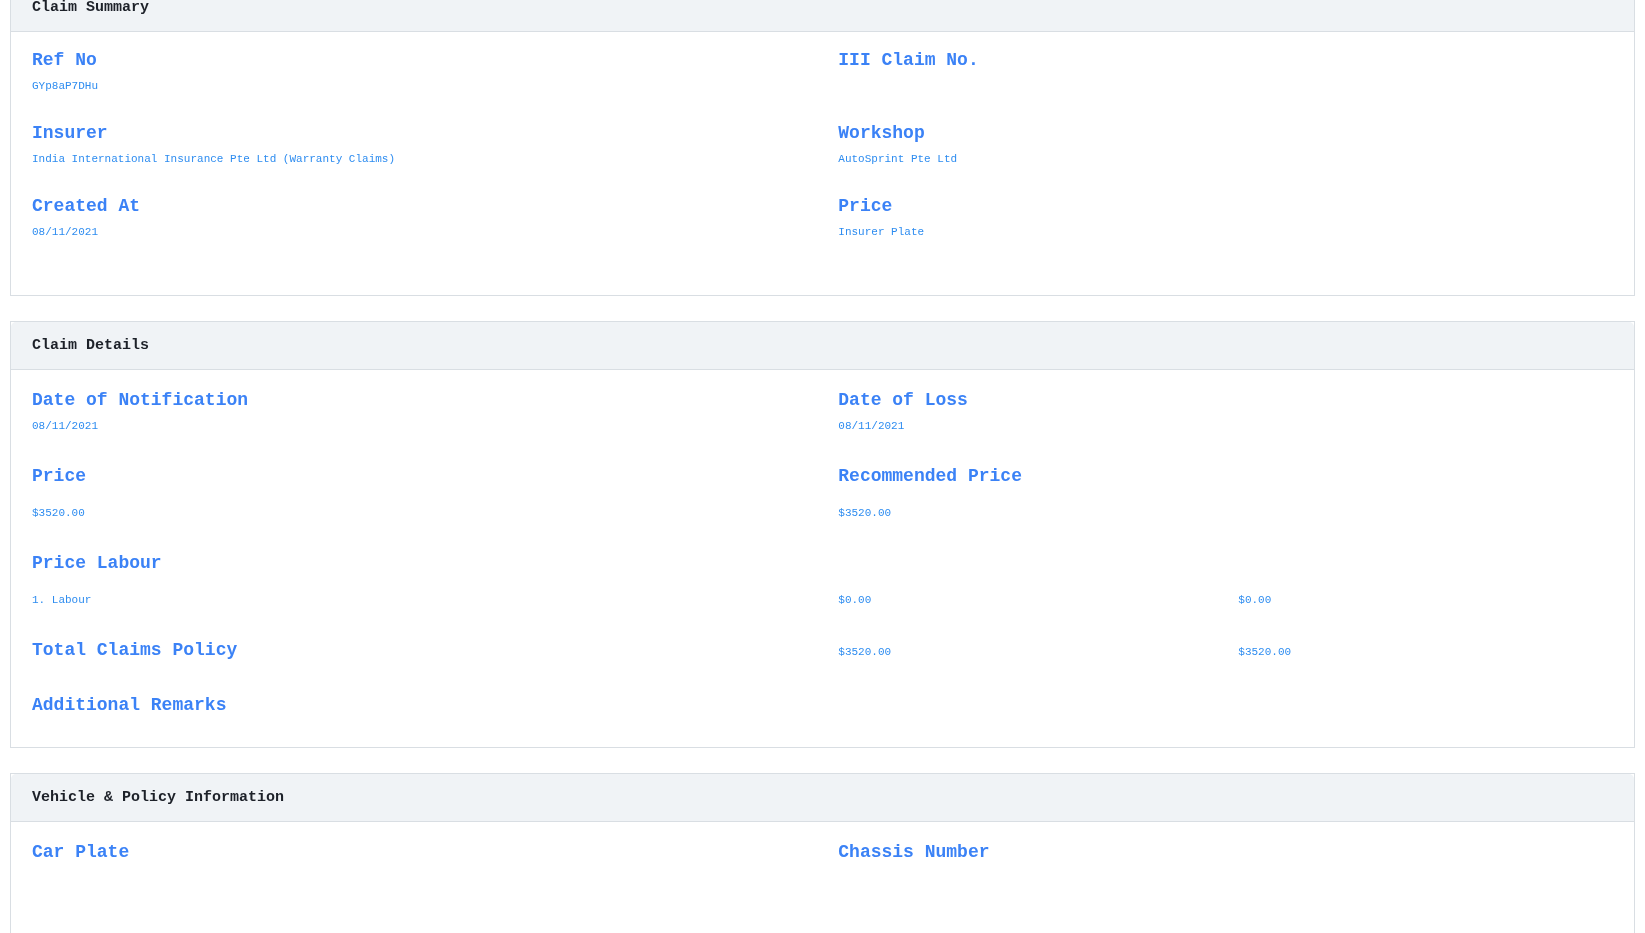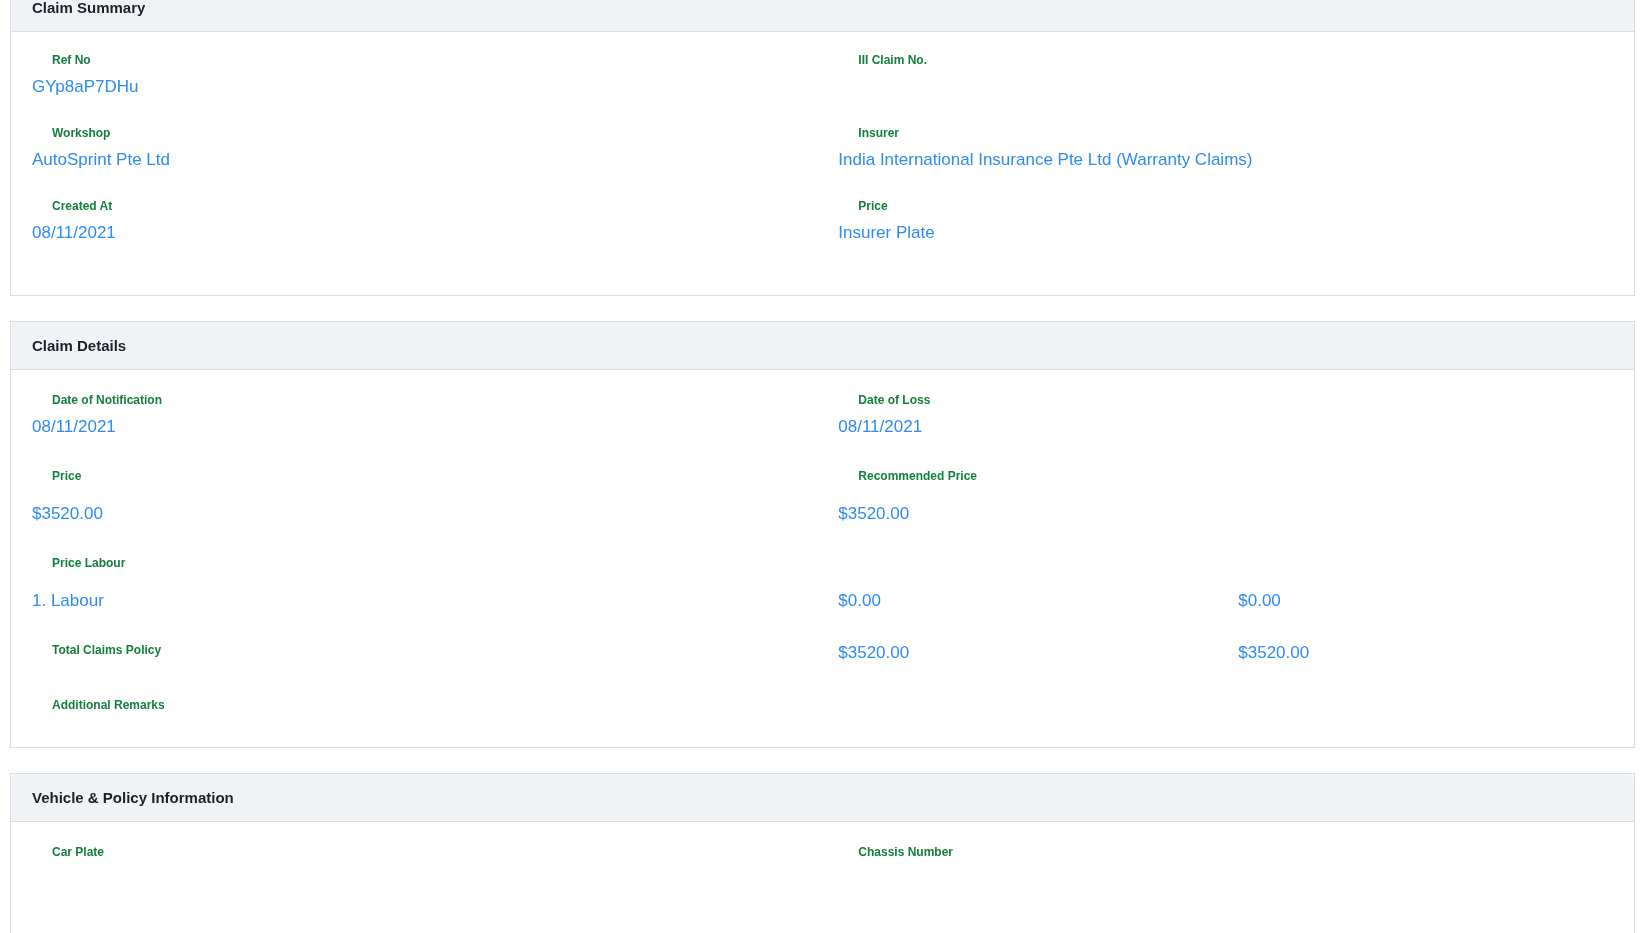--- a/index.html
+++ b/index.html
@@ -8,20 +8,21 @@
     font-family: "Liberation Sans", sans-serif;
     color: #1d2129;
     font-size: 15px;
   }
   .page {
     position: relative;
     width: 1645px;
     height: 933px;
     overflow: hidden;
     background: #ffffff;
+    font-family: Liberation Mono, monospace;
   }
   .card {
     margin: 0 10px 25px 10px;
     border: 1px solid #d9dee3;
     border-radius: 0;
     background: #ffffff;
   }
   .card.clipped-top {
     margin-top: -17px;
     border-top-left-radius: 0;
@@ -43,28 +44,27 @@
   .card-body.tall { min-height: 130px; }
 
   .frow { display: grid; margin-bottom: 29px; }
   .frow.cols-2 { grid-template-columns: 51% 1fr; }
   .frow.cols-3 { grid-template-columns: 51% 25.3% 1fr; }
   .frow.last { margin-bottom: 0; }
   .tight .frow { margin-bottom: 26px; }
 
   .flabel {
     font-weight: 700;
-    font-size: 12px;
+    font-size: 18px;
     line-height: 21px;
-    color: #15803d;
+    color: #3b82f6;
     margin-bottom: 5px;
-    margin-left: 20px;
   }
   .fvalue {
-    font-size: 17px;
+    font-size: 11px;
     line-height: 21px;
     color: #2d8cf0;
     min-height: 21px;
   }
   .gap-lg .flabel { margin-bottom: 16px; }
   .fvalue.offset-line { margin-top: 37px; }
   .fvalue.inline-line { margin-top: 2px; }
 </style>
 </head>
 <body>
@@ -81,26 +81,26 @@
           <div class="fvalue">GYp8aP7DHu</div>
         </div>
         <div>
           <div class="flabel">III Claim No.</div>
           <div class="fvalue"></div>
         </div>
       </div>
 
       <div class="frow cols-2">
         <div>
+          <div class="flabel">Insurer</div>
+          <div class="fvalue">India International Insurance Pte Ltd (Warranty Claims)</div>
+        </div>
+        <div>
           <div class="flabel">Workshop</div>
           <div class="fvalue">AutoSprint Pte Ltd</div>
-        </div>
-        <div>
-          <div class="flabel">Insurer</div>
-          <div class="fvalue">India International Insurance Pte Ltd (Warranty Claims)</div>
         </div>
       </div>
 
       <div class="frow cols-2 last">
         <div>
           <div class="flabel">Created At</div>
           <div class="fvalue">08/11/2021</div>
         </div>
         <div>
           <div class="flabel">Price</div>

